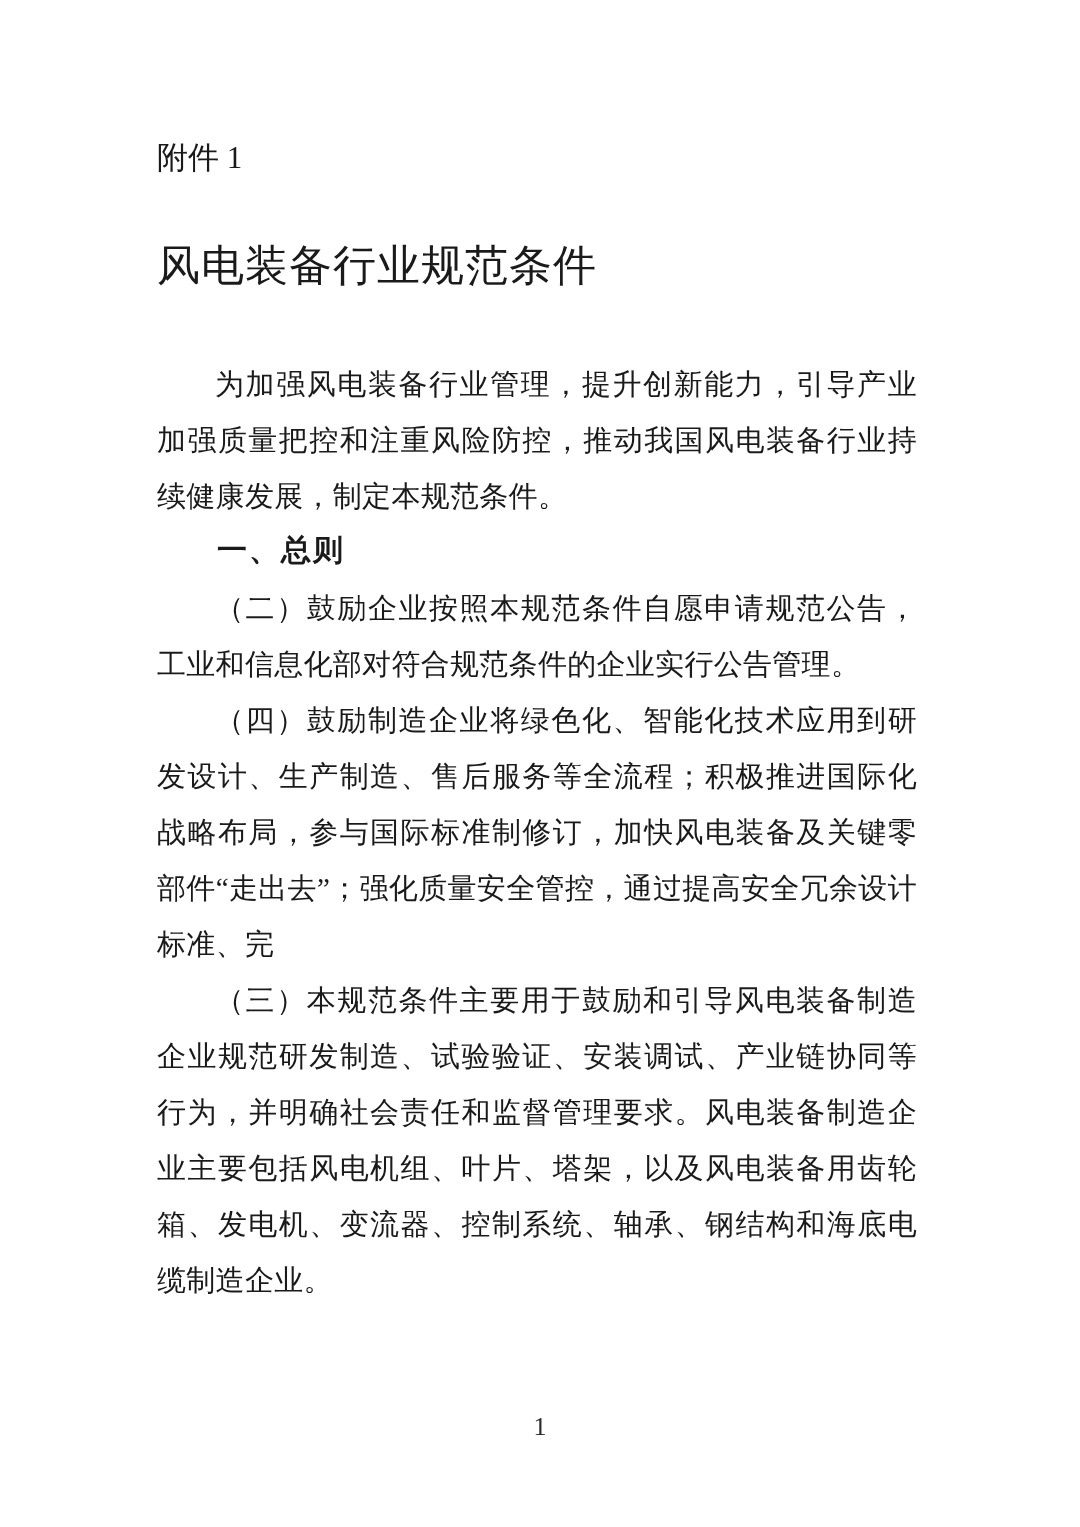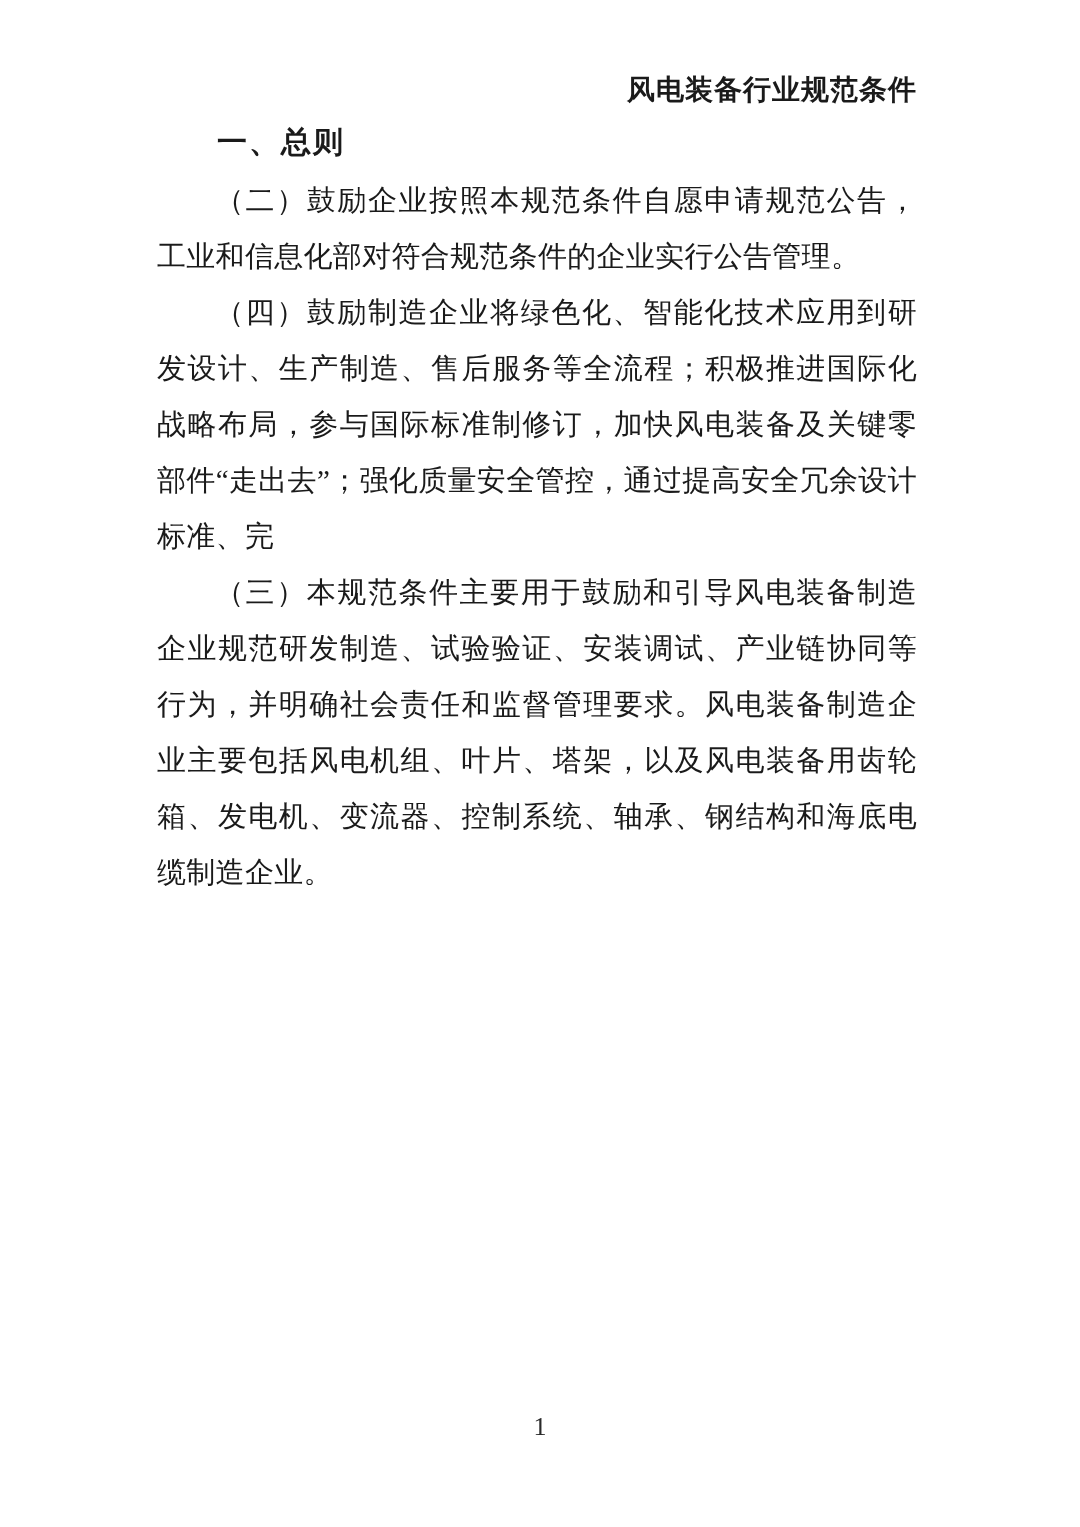--- a/index.html
+++ b/index.html
@@ -23,24 +23,24 @@
     width: 760px;
   }
   .attachment {
     padding-top: 140px;
     font-size: 31px;
     line-height: 36px;
     text-align: left;
   }
   .title {
     margin: 64px 0 0 0;
-    font-size: 28px;
+    font-size: 43px;
     line-height: 52px;
-    font-weight: bold;
-    text-align: right;
+    font-weight: normal;
+    text-align: left;
     letter-spacing: 1px;
   }
   .para {
     margin: 0;
     font-size: 29px;
     line-height: 56px;
     text-align: justify;
     text-justify: inter-ideograph;
     text-indent: 2em;
     letter-spacing: 0.3px;
@@ -66,23 +66,25 @@
     font-size: 26px;
     line-height: 30px;
     color: #2a2a2a;
   }
 </style>
 </head>
 <body>
 
 <div class="page">
   <div class="doc-content">
+    <div class="attachment">附件 1</div>
 
     <h1 class="title">风电装备行业规范条件</h1>
 
+    <p class="para intro">为加强风电装备行业管理，提升创新能力，引导产业加强质量把控和注重风险防控，推动我国风电装备行业持续健康发展，制定本规范条件。</p>
 
     <h2 class="heading">一、总则</h2>
 
 
     <p class="para">（二）鼓励企业按照本规范条件自愿申请规范公告，工业和信息化部对符合规范条件的企业实行公告管理。</p>
 
     <p class="para">（四）鼓励制造企业将绿色化、智能化技术应用到研发设计、生产制造、售后服务等全流程；积极推进国际化战略布局，参与国际标准制修订，加快风电装备及关键零部件“走出去”；强化质量安全管控，通过提高安全冗余设计标准、完</p>
 
     <p class="para">（三）本规范条件主要用于鼓励和引导风电装备制造企业规范研发制造、试验验证、安装调试、产业链协同等行为，并明确社会责任和监督管理要求。风电装备制造企业主要包括风电机组、叶片、塔架，以及风电装备用齿轮箱、发电机、变流器、控制系统、轴承、钢结构和海底电缆制造企业。</p>
   </div>

